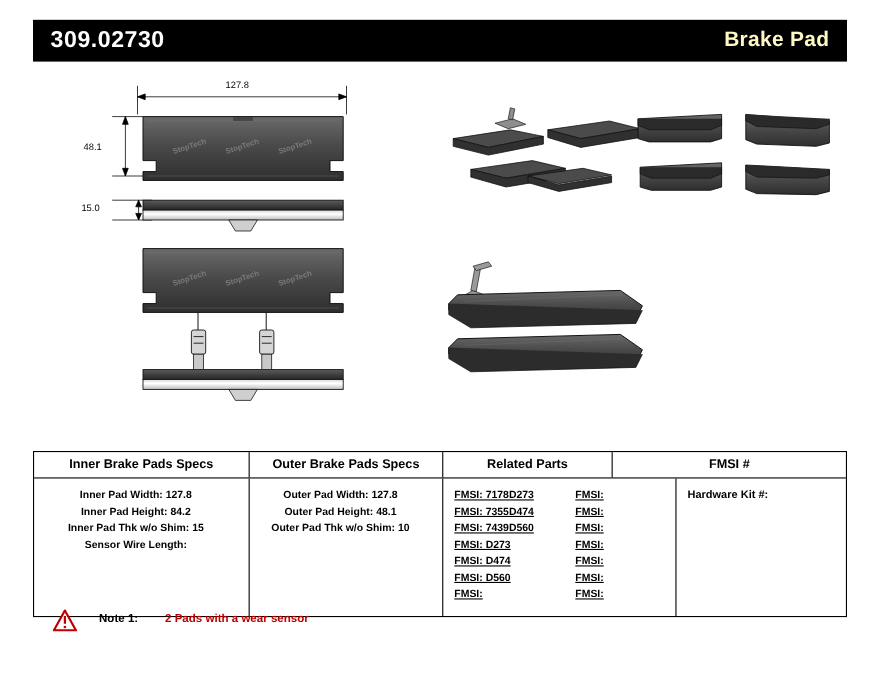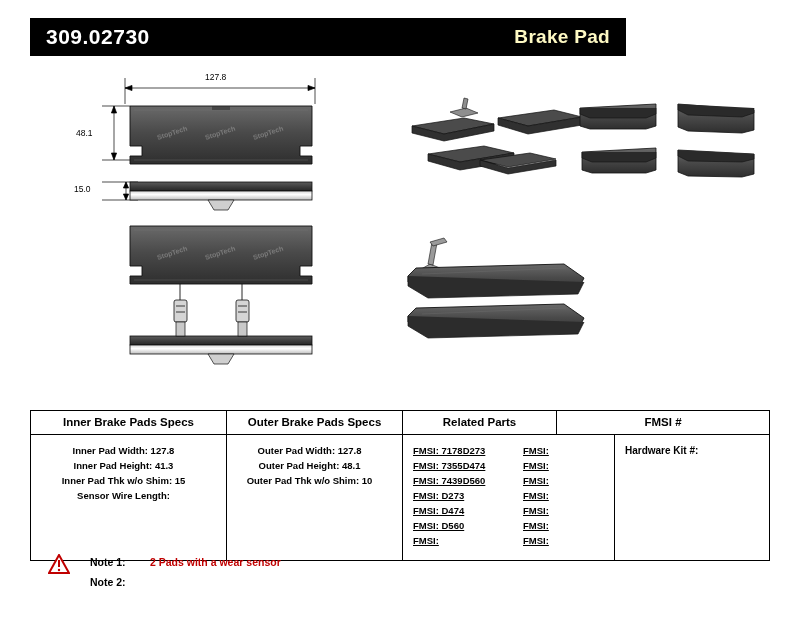--- a/index.html
+++ b/index.html
@@ -20,21 +20,21 @@
     left: 0; top: 0;
     width: 800px;
     height: 619px;
   }
 
   
   .header {
     position: absolute;
     left: 30px;
     top: 18px;
-    width: 596px;
+    width: 740px;
     height: 38px;
     background: #000000;
     display: flex;
     align-items: center;
     justify-content: space-between;
     box-sizing: border-box;
     padding: 0 16px;
   }
   .header-partno {
     color: #ffffff;
@@ -345,21 +345,21 @@
   <div class="spectable">
     <div class="spec-head">
       <div class="col c1">Inner Brake Pads Specs</div>
       <div class="col c2">Outer Brake Pads Specs</div>
       <div class="col c4">Related Parts</div>
       <div class="col c3">FMSI #</div>
     </div>
     <div class="spec-body">
       <div class="col c1">
         <div class="row-right">Inner Pad Width: 127.8</div>
-        <div class="row-right">Inner Pad Height: 41.3</div>
+        <div class="row-right">Inner Pad Height: 84.2</div>
         <div class="row-right">Inner Pad Thk w/o Shim: 15</div>
         <div class="row-right">Sensor Wire Length:</div>
       </div>
       <div class="col c2">
         <div class="row-right">Outer Pad Width: 127.8</div>
         <div class="row-right">Outer Pad Height: 48.1</div>
         <div class="row-right">Outer Pad Thk w/o Shim: 10</div>
       </div>
       <div class="col c3">
         <div class="fmsi-rows">
@@ -403,20 +403,16 @@
     <svg class="warn-icon" viewBox="0 0 22 20">
       <path d="M11 1 L21 19 L1 19 Z" fill="#ffffff" stroke="#c00000" stroke-width="2"></path>
       <path d="M11 6 L11 13" stroke="#c00000" stroke-width="2"></path>
       <circle cx="11" cy="16" r="1.2" fill="#c00000"></circle>
     </svg>
     <div class="notes-inner">
       <div class="note-line">
         <div class="note-label">Note 1:</div>
         <div class="note-value">2 Pads with a wear sensor</div>
       </div>
-      <div class="note-line">
-        <div class="note-label">Note 2:</div>
-        <div class="note-value"></div>
-      </div>
     </div>
   </div>
 
 </div>
 
 </body></html>

